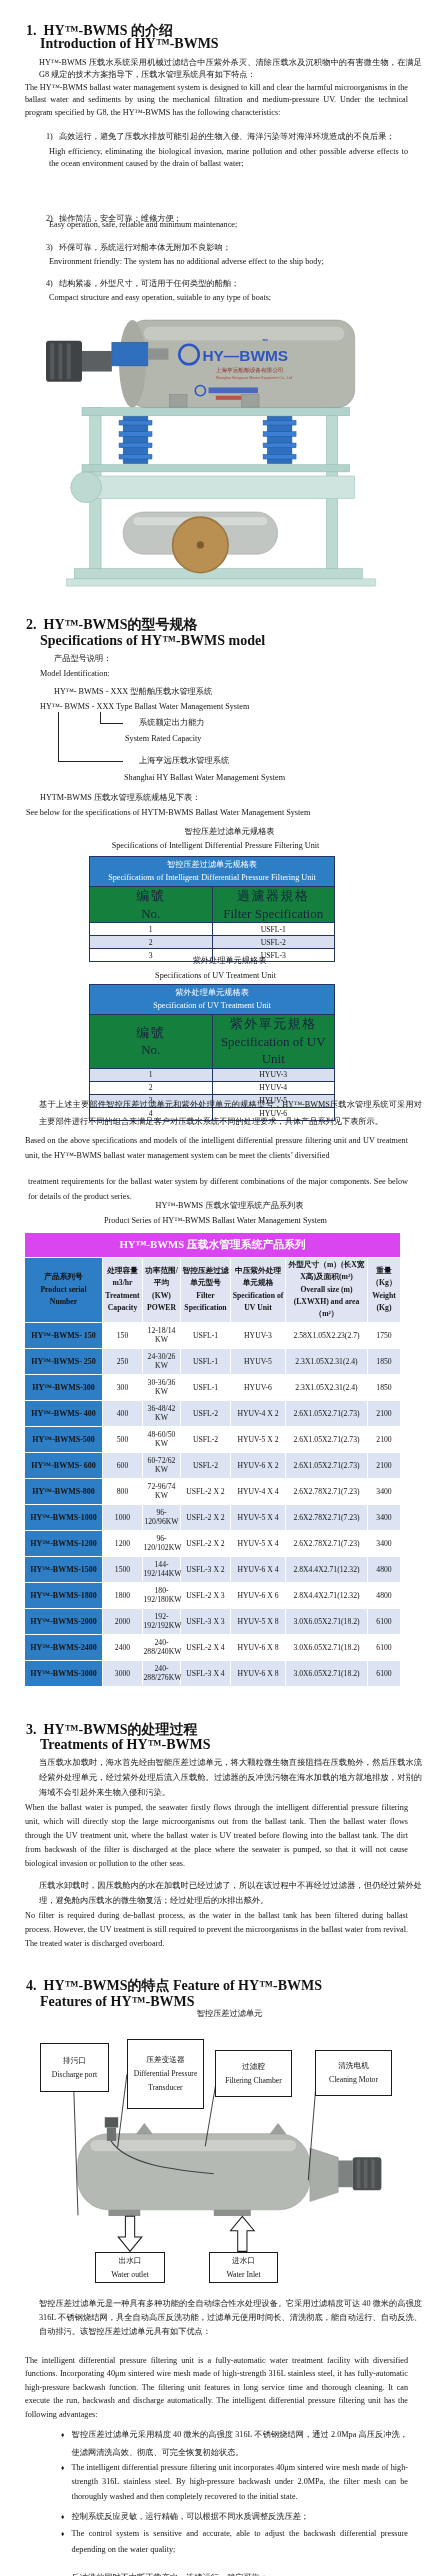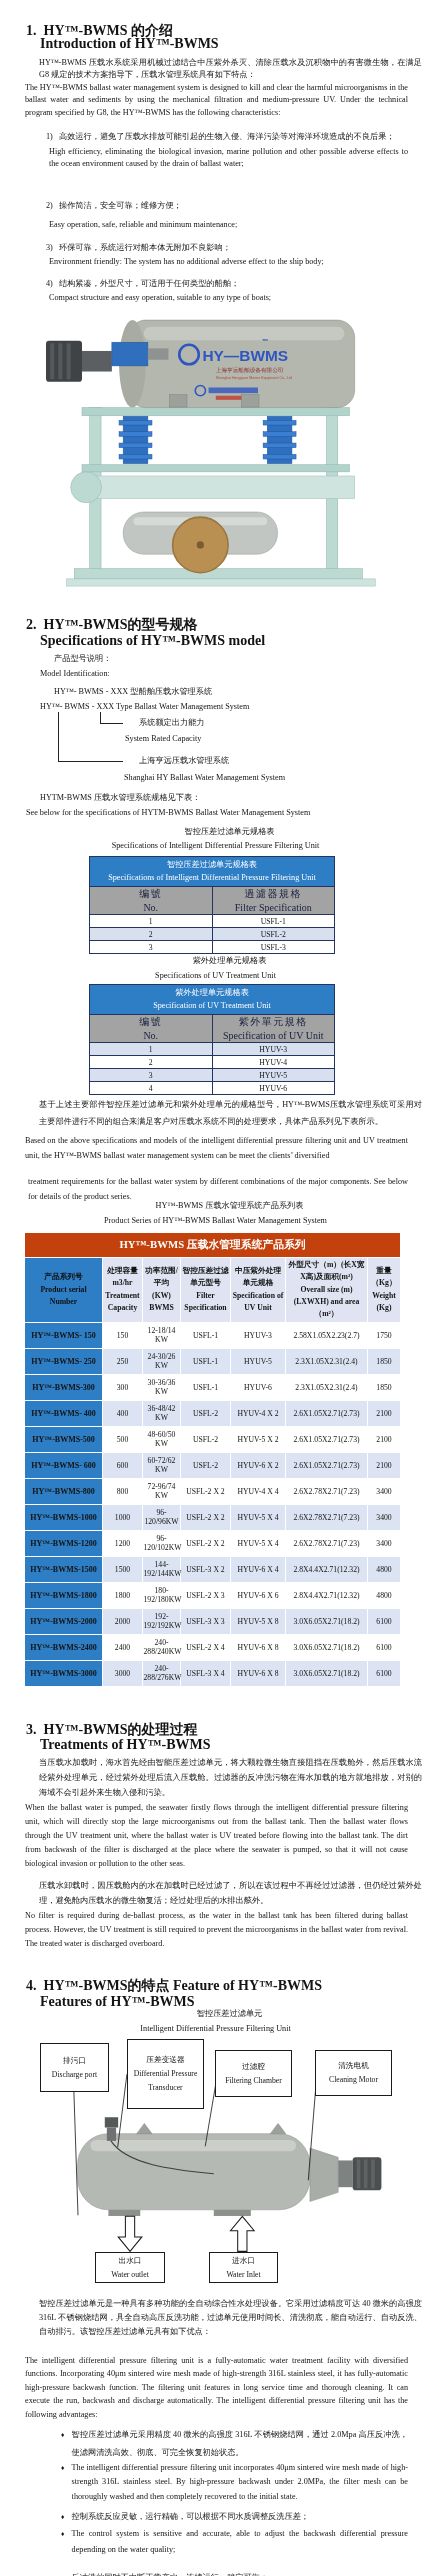--- a/index.html
+++ b/index.html
@@ -12,28 +12,28 @@
   .j{text-align:justify;}
   .hline{font-size:14px;font-weight:bold;}
   .lh29{line-height:15px;} .lh28{line-height:14.4px;} .lh27{line-height:14px;}
   .lh26{line-height:13.4px;} .lh33{line-height:17px;} .lh24{line-height:12.4px;}
   .bullet-row{display:flex;gap:7.2px;align-items:flex-start;}
   .diamond{font-size:6.7px;line-height:14px;flex:0 0 auto;}
   
   .spec-table{border-collapse:collapse;width:246px;table-layout:fixed;}
   .spec-table th,.spec-table td{border:0.8px solid #23355e;font-weight:normal;padding:0;}
   .spec-banner{background:#2e7ec6;color:#ffffff;height:29px;font-size:8.2px;line-height:1.55;}
-  .spec-colhead{background:#a3a3a3;height:23px;font-size:10px;line-height:1.35;color:#16213f;}
+  .spec-colhead{background:#15803d;height:23px;font-size:13px;line-height:1.35;color:#16213f;}
   .spec-table td{height:12px;text-align:center;font-size:7.7px;background:#ffffff;}
   .spec-table .cw1{width:48%;} 
   .t1 tbody tr:nth-child(2) td{background:#d8e0f0;}
   .t2 tbody tr:nth-child(odd) td{background:#d8e0f0;}
   
   .big-table{border-collapse:separate;border-spacing:1.5px 1px;width:376px;table-layout:fixed;}
-  .big-banner{background:#c2410c;color:#ffffff;font-size:10.8px;font-weight:bold;height:24px;padding:0;}
+  .big-banner{background:#d946ef;color:#ffffff;font-size:10.8px;font-weight:bold;height:24px;padding:0;}
   .big-colhead td{background:#dfe3f2;font-weight:bold;font-size:7.7px;line-height:1.6;height:60px;
                   text-align:center;vertical-align:middle;padding:1px;}
   .big-colhead td:first-child{background:#2e7ec6;color:#101010;}
   .big-table tbody td{height:24px;text-align:center;vertical-align:middle;font-size:7.7px;
                   background:#ffffff;padding:0.5px;}
   .big-table tbody td:first-child{background:#2e7ec6;font-weight:bold;font-size:8px;}
   .big-table tbody tr:nth-child(even) td:not(:first-child){background:#dce3f2;}
   
   .callout{border:1px solid #1b1b1b;background:#ffffff;display:flex;flex-direction:column;
            justify-content:center;text-align:center;font-size:7.7px;line-height:1.8;z-index:3;}
@@ -48,21 +48,21 @@
 
   <div class="abs hline" style="left:26px;top:21.6px;width:381px;"><span>1.</span>&nbsp;&nbsp;<span>HY™-BWMS 的介绍</span></div>
   <div class="abs hline" style="left:40px;top:36px;width:367px;">Introduction of HY™-BWMS</div>
 
   <p class="abs cn j lh24" style="left:25px;top:57px;width:383px;">HY™-BWMS 压载水系统采用机械过滤结合中压紫外杀灭、清除压载水及沉积物中的有害微生物，在满足 G8 规定的技术方案指导下，压载水管理系统具有如下特点：</p>
   <p class="abs en j lh24" style="left:25px;top:82px;width:383px;">The HY™-BWMS ballast water management system is designed to kill and clear the harmful microorganisms in the ballast water and sediments by using the mechanical filtration and medium-pressure UV. Under the technical program specified by G8, the HY™-BWMS has the following characteristics:</p>
 
   <div class="abs cn" style="left:32px;top:131px;width:376px;"><span>1)</span>&nbsp;&nbsp;&nbsp;<span>高效运行，避免了压载水排放可能引起的生物入侵、海洋污染等对海洋环境造成的不良后果；</span></div>
   <p class="abs en j lh24" style="left:49px;top:146px;width:359px;">High efficiency, eliminating the biological invasion, marine pollution and other possible adverse effects to the ocean environment caused by the drain of ballast water;</p>
 
-  <div class="abs cn" style="left:32px;top:200px;width:376px;"><span>2)</span>&nbsp;&nbsp;&nbsp;<span>操作简洁，安全可靠；维修方便；</span></div>
+  <div class="abs cn" style="left:32px;top:213px;width:376px;"><span>2)</span>&nbsp;&nbsp;&nbsp;<span>操作简洁，安全可靠；维修方便；</span></div>
   <p class="abs en" style="left:49px;top:219px;width:359px;">Easy operation, safe, reliable and minimum maintenance;</p>
 
   <div class="abs cn" style="left:32px;top:242px;width:376px;"><span>3)</span>&nbsp;&nbsp;&nbsp;<span>环保可靠，系统运行对船本体无附加不良影响；</span></div>
   <p class="abs en" style="left:49px;top:256px;width:359px;">Environment friendly: The system has no additional adverse effect to the ship body;</p>
 
   <div class="abs cn" style="left:32px;top:278px;width:376px;"><span>4)</span>&nbsp;&nbsp;&nbsp;<span>结构紧凑，外型尺寸，可适用于任何类型的船舶；</span></div>
   <p class="abs en" style="left:49px;top:292px;width:359px;">Compact structure and easy operation, suitable to any type of boats;</p>
 
   <svg class="ph" style="left:46px;top:312px;" width="337" height="276" viewBox="0 0 655 535">
     <rect x="0" y="0" width="655" height="535" fill="#ffffff"></rect>
@@ -242,21 +242,21 @@
         <td>
             <div>产品系列号</div>
             <div>Product serial Number</div>
           </td>
         <td>
             <div>处理容量</div>
             <div>m3/hr Treatment Capacity</div>
           </td>
         <td>
             <div>功率范围/平均</div>
-            <div>(KW) BWMS</div>
+            <div>(KW) POWER</div>
           </td>
         <td>
             <div>智控压差过滤单元型号</div>
             <div>Filter Specification</div>
           </td>
         <td>
             <div>中压紫外处理单元规格</div>
             <div>Specification of UV Unit</div>
           </td>
         <td>
@@ -404,21 +404,20 @@
 
   <p class="abs cn j lh29" style="left:25px;top:1755px;width:383px;">当压载水加载时，海水首先经由智能压差过滤单元，将大颗粒微生物直接阻挡在压载舱外，然后压载水流经紫外处理单元，经过紫外处理后流入压载舱。过滤器的反冲洗污物在海水加载的地方就地排放，对别的海域不会引起外来生物入侵和污染。</p>
   <p class="abs en j lh27" style="left:25px;top:1801px;width:383px;">When the ballast water is pumped, the seawater firstly flows through the intelligent differential pressure filtering unit, which will directly stop the large microorganisms out from the ballast tank. Then the ballast water flows through the UV treatment unit, where the ballast water is UV treated before flowing into the ballast tank. The dirt from backwash of the filter is discharged at the place where the seawater is pumped, so that it will not cause biological invasion or pollution to the other seas.</p>
   <p class="abs cn j lh29" style="left:25px;top:1878px;width:383px;">压载水卸载时，因压载舱内的水在加载时已经过滤了，所以在该过程中不再经过过滤器，但仍经过紫外处理，避免舱内压载水的微生物复活；经过处理后的水排出舷外。</p>
   <p class="abs en j lh27" style="left:25px;top:1909px;width:383px;">No filter is required during de-ballast process, as the water in the ballast tank has been filtered during ballast process. However, the UV treatment is still required to prevent the microorganisms in the ballast water from revival. The treated water is discharged overboard.</p>
 
   <div class="abs hline" style="left:26px;top:1977px;width:381px;"><span>4.</span>&nbsp;&nbsp;<span>HY™-BWMS的特点  Feature of HY™-BWMS</span></div>
   <div class="abs hline" style="left:40px;top:1994px;width:367px;">Features of HY™-BWMS</div>
 
   <div class="abs cn c" style="left:25px;top:2008px;width:381px;">智控压差过滤单元</div>
-  <div class="abs en c" style="left:25px;top:2023px;width:381px;">Intelligent Differential Pressure Filtering Unit</div>
 
   <svg class="ph" style="left:59px;top:2108px;" width="325" height="109" viewBox="0 0 630 212">
     <rect x="35" y="50" width="452" height="148" rx="60" fill="#b5b9b4" stroke="#8d918c"></rect>
     <rect x="60" y="62" width="400" height="22" rx="11" fill="#cdd0cb" opacity="0.9"></rect>
     <polygon points="487,78 542,96 542,164 487,182" fill="#a9ada8" stroke="#8d918c"></polygon>
     <rect x="542" y="102" width="28" height="52" fill="#7e8280"></rect>
     <rect x="570" y="96" width="56" height="64" rx="6" fill="#4b4f50"></rect>
     <rect x="578" y="100" width="7" height="56" fill="#5f6364"></rect>
       <rect x="592" y="100" width="7" height="56" fill="#5f6364"></rect>
       <rect x="606" y="100" width="7" height="56" fill="#5f6364"></rect>

